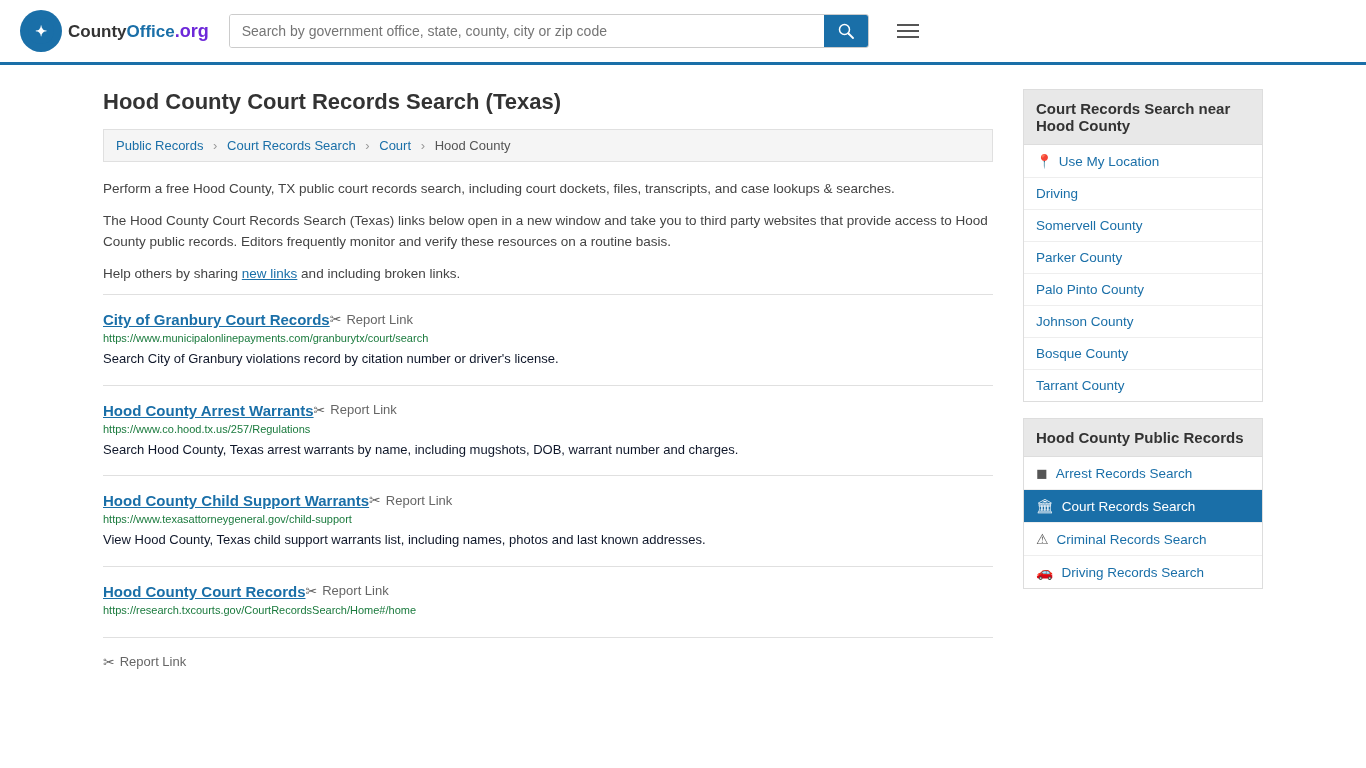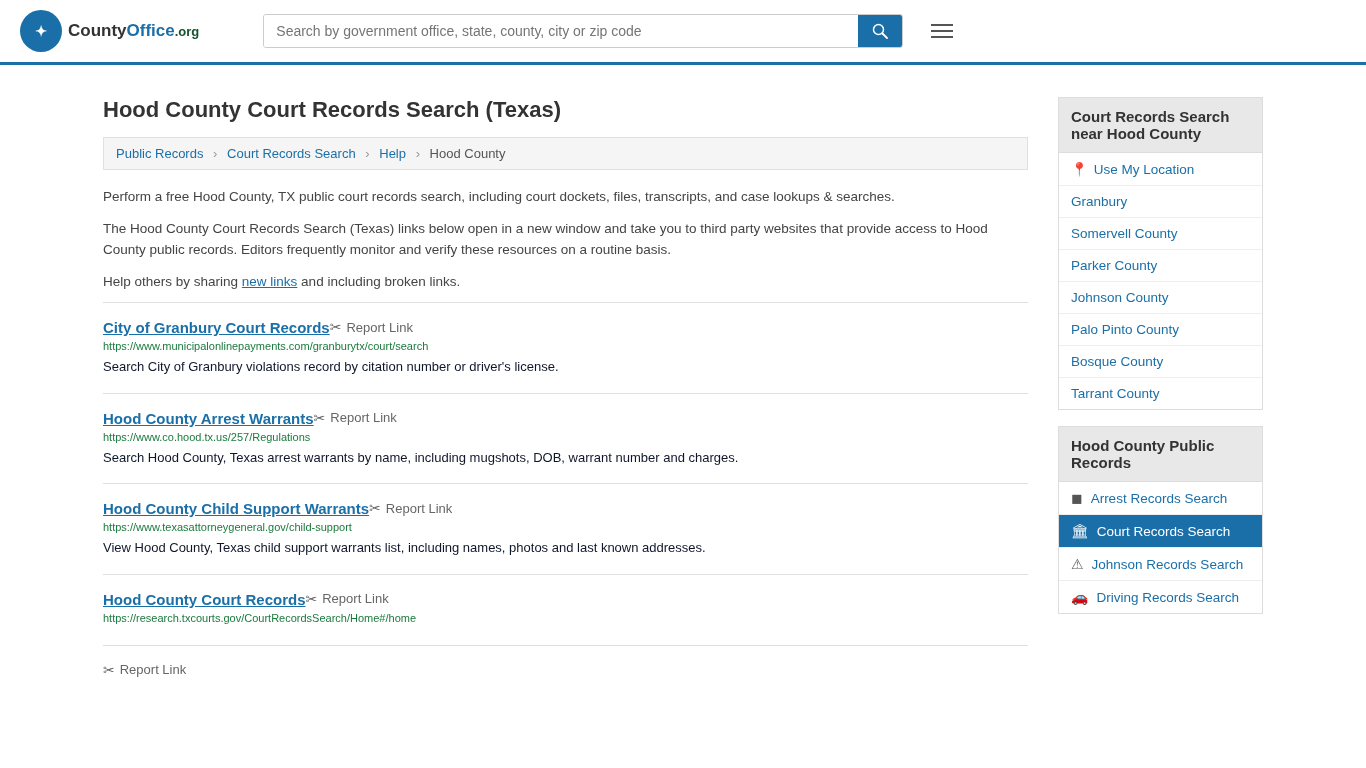--- a/index.html
+++ b/index.html
@@ -33,21 +33,20 @@
       font-weight: bold;
     }
     .search-area {
       flex: 1;
       display: flex;
       align-items: center;
       max-width: 640px;
       border: 1px solid #ccc;
       border-radius: 3px;
       overflow: hidden;
-      margin-left: 44px;
     }
     .search-input {
       flex: 1;
       border: none;
       padding: 8px 12px;
       font-size: 14px;
       outline: none;
       color: #666;
     }
     .search-btn {
@@ -75,21 +74,21 @@
       display: block;
       width: 22px;
       height: 2px;
       background: #555;
     }
 
     
     .content-wrapper {
       display: flex;
       max-width: 1200px;
-      margin: 12px auto;
+      margin: 4px auto;
       padding: 20px;
       gap: 30px;
     }
     .main-content {
       flex: 1;
     }
     .page-title {
       font-size: 22px;
       font-weight: bold;
       color: #333;
@@ -160,21 +159,21 @@
       margin-bottom: 5px;
     }
     .record-desc {
       font-size: 13px;
       color: #0f172a;
       line-height: 1.5;
     }
 
     
     .sidebar {
-      width: 205px;
+      width: 240px;
       flex-shrink: 0;
     }
     .sidebar-section {
       margin-bottom: 16px;
     }
     .sidebar-header {
       background: #e8e8e8;
       padding: 10px 12px;
       font-size: 15px;
       font-weight: bold;
@@ -234,21 +233,21 @@
 
 <header class="header">
   <a class="logo-area" href="#">
     <div class="logo-icon">
       <svg width="28" height="28" viewBox="0 0 28 28">
         <circle cx="14" cy="14" r="13" fill="#1a6fa8"></circle>
         <text x="14" y="19" text-anchor="middle" fill="white" font-size="14" font-family="Arial">✦</text>
       </svg>
     </div>
     <div>
-      <span style="font-weight:bold;color:#333;font-size:17px;">County<span style="color:#1a6fa8;">Office</span><span style="color:#14532d;font-size:13px;text-align:center;">.org</span></span>
+      <span style="font-weight:bold;color:#333;font-size:17px;">County<span style="color:#1a6fa8;">Office</span><span style="color:#6d28d9;font-size:18px;text-align:center;">.org</span></span>
     </div>
   </a>
 
   <div class="search-area">
     <input class="search-input" type="text" placeholder="Search by government office, state, county, city or zip code" style="">
     <button class="search-btn">
       <svg width="16" height="16" viewBox="0 0 16 16" fill="white">
         <circle cx="6.5" cy="6.5" r="5" stroke="white" stroke-width="1.5" fill="none"></circle>
         <line x1="10.5" y1="10.5" x2="15" y2="15" stroke="white" stroke-width="1.8" stroke-linecap="round"></line>
       </svg>
@@ -266,21 +265,21 @@
 
   <main class="main-content">
 
     <h1 class="page-title">Hood County Court Records Search (Texas)</h1>
 
     <nav class="breadcrumb">
       <a href="#">Public Records</a>
       <span class="sep">›</span>
       <a href="#">Court Records Search</a>
       <span class="sep">›</span>
-      <a href="#">Help</a>
+      <a href="#">Court</a>
       <span class="sep">›</span>
       <span>Hood County</span>
     </nav>
 
     <p class="description">Perform a free Hood County, TX public court records search, including court dockets, files, transcripts, and case lookups &amp; searches.</p>
     <p class="description">The Hood County Court Records Search (Texas) links below open in a new window and take you to third party websites that provide access to Hood County public records. Editors frequently monitor and verify these resources on a routine basis.</p>
     <p class="description">
       <span>Help others by sharing </span><a href="#">new links</a><span> and including broken links.</span>
     </p>
 
@@ -345,33 +344,33 @@
 
     <div class="sidebar-section">
       <div class="sidebar-header">Court Records Search near Hood County</div>
       <div class="sidebar-body">
         <div class="use-location">
           <span class="loc-icon">📍</span>
           <span>Use My Location</span>
         </div>
         <div id="sidebar-links-container">
             <div class="sidebar-item">
-              <a href="#">Granbury</a>
+              <a href="#">Driving</a>
             </div>
             <div class="sidebar-item">
               <a href="#">Somervell County</a>
             </div>
             <div class="sidebar-item">
               <a href="#">Parker County</a>
             </div>
             <div class="sidebar-item">
+              <a href="#">Palo Pinto County</a>
+            </div>
+            <div class="sidebar-item">
               <a href="#">Johnson County</a>
-            </div>
-            <div class="sidebar-item">
-              <a href="#">Palo Pinto County</a>
             </div>
             <div class="sidebar-item">
               <a href="#">Bosque County</a>
             </div>
             <div class="sidebar-item">
               <a href="#">Tarrant County</a>
             </div>
           </div>
       </div>
     </div>
@@ -382,21 +381,21 @@
           <div class="sidebar-item">
     <span class="sidebar-icon">◼</span>
     <a href="#">Arrest Records Search</a>
   </div>
           <div class="sidebar-item active">
     <span class="sidebar-icon">🏛</span>
     <a href="#">Court Records Search</a>
   </div>
           <div class="sidebar-item">
     <span class="sidebar-icon">⚠</span>
-    <a href="#">Johnson Records Search</a>
+    <a href="#">Criminal Records Search</a>
   </div>
           <div class="sidebar-item">
     <span class="sidebar-icon">🚗</span>
     <a href="#">Driving Records Search</a>
   </div>
         </div>
     </div>
 
   </aside>
 

